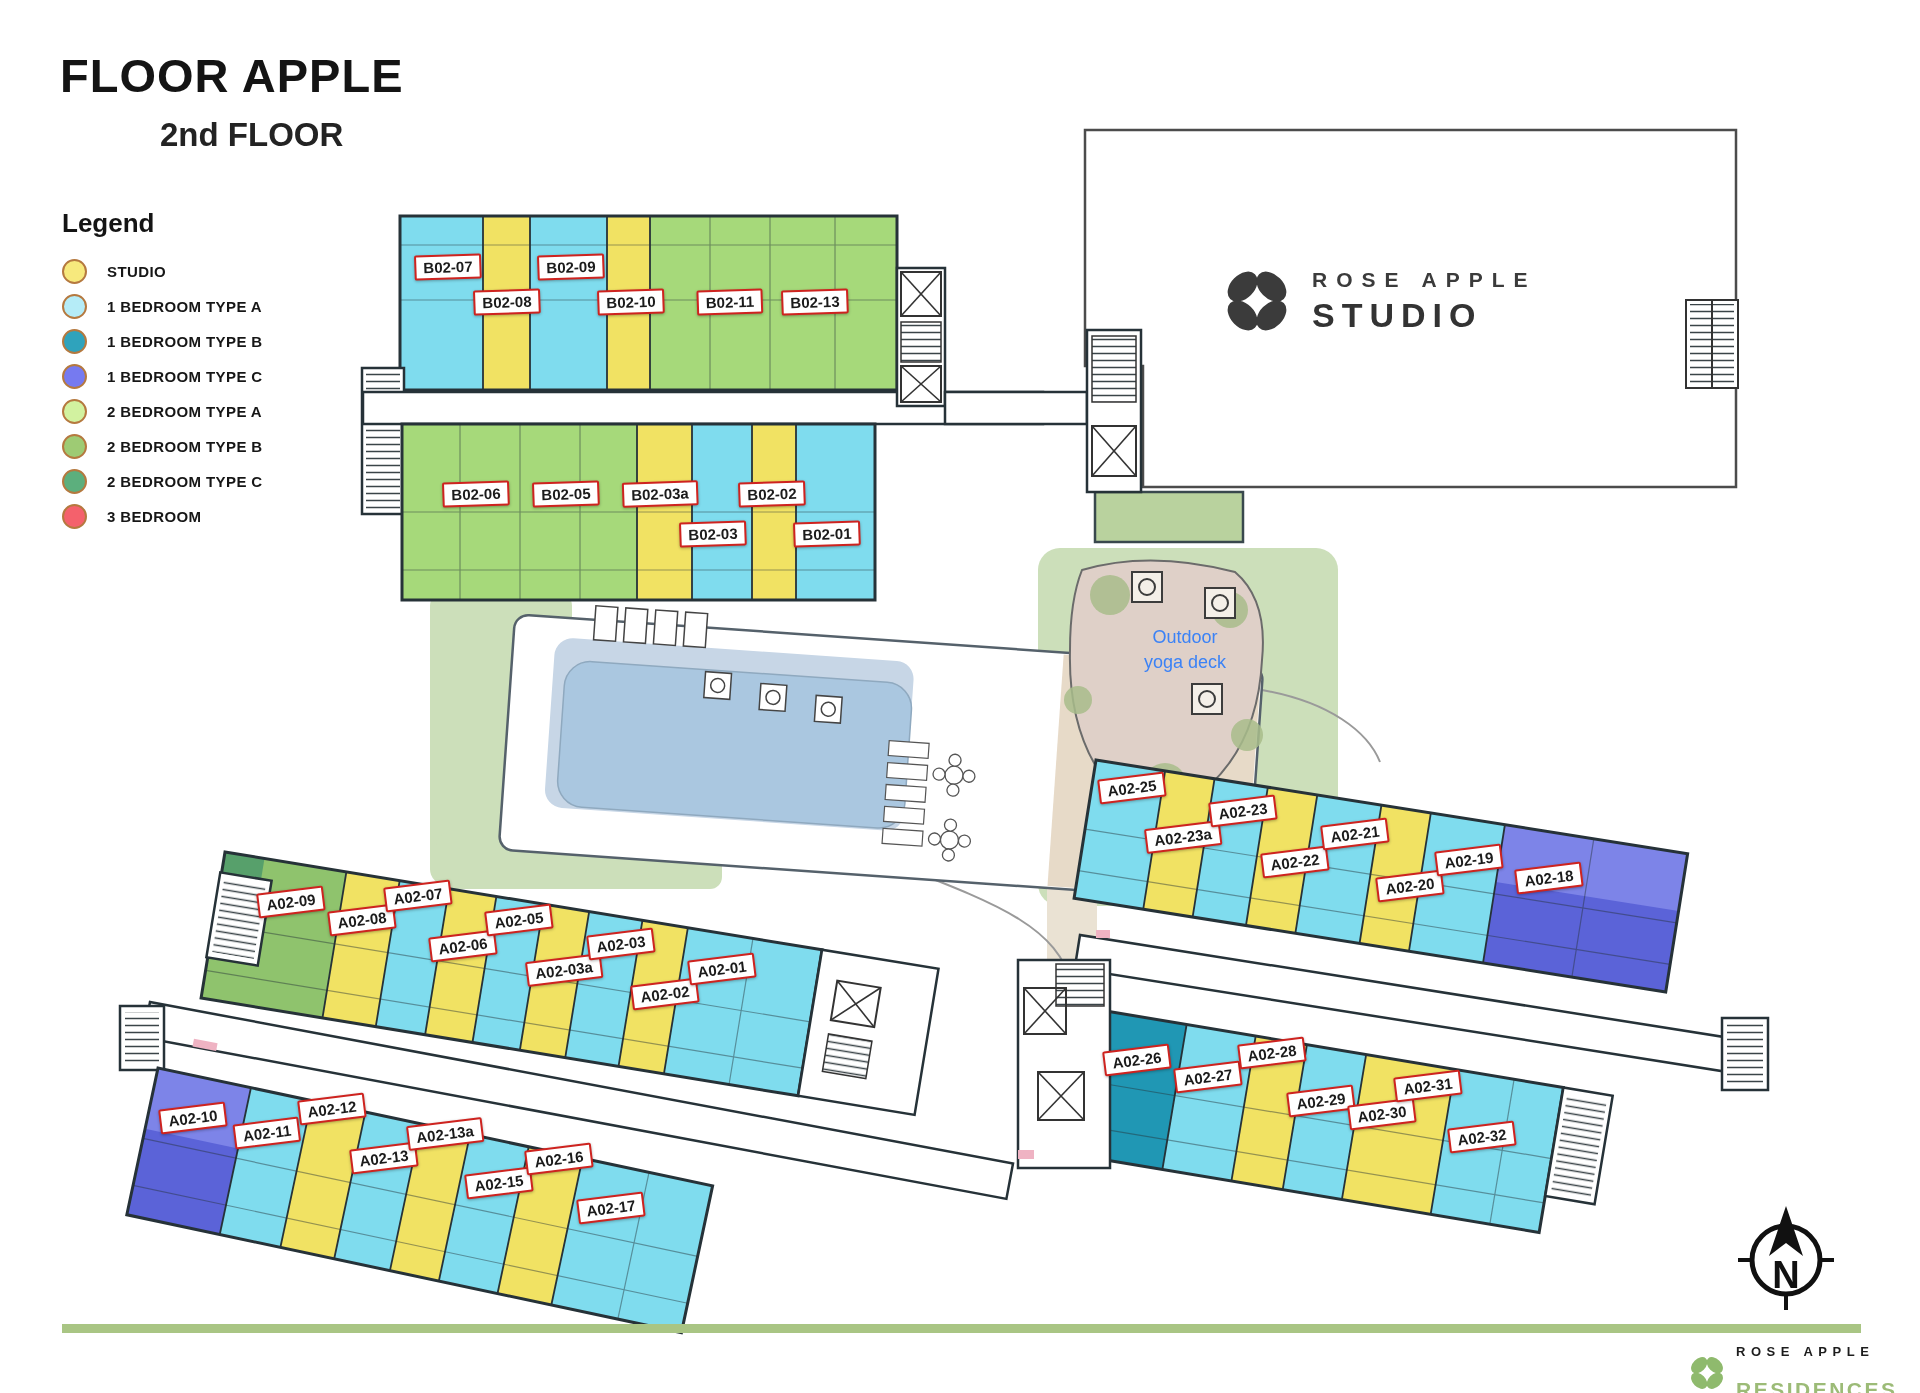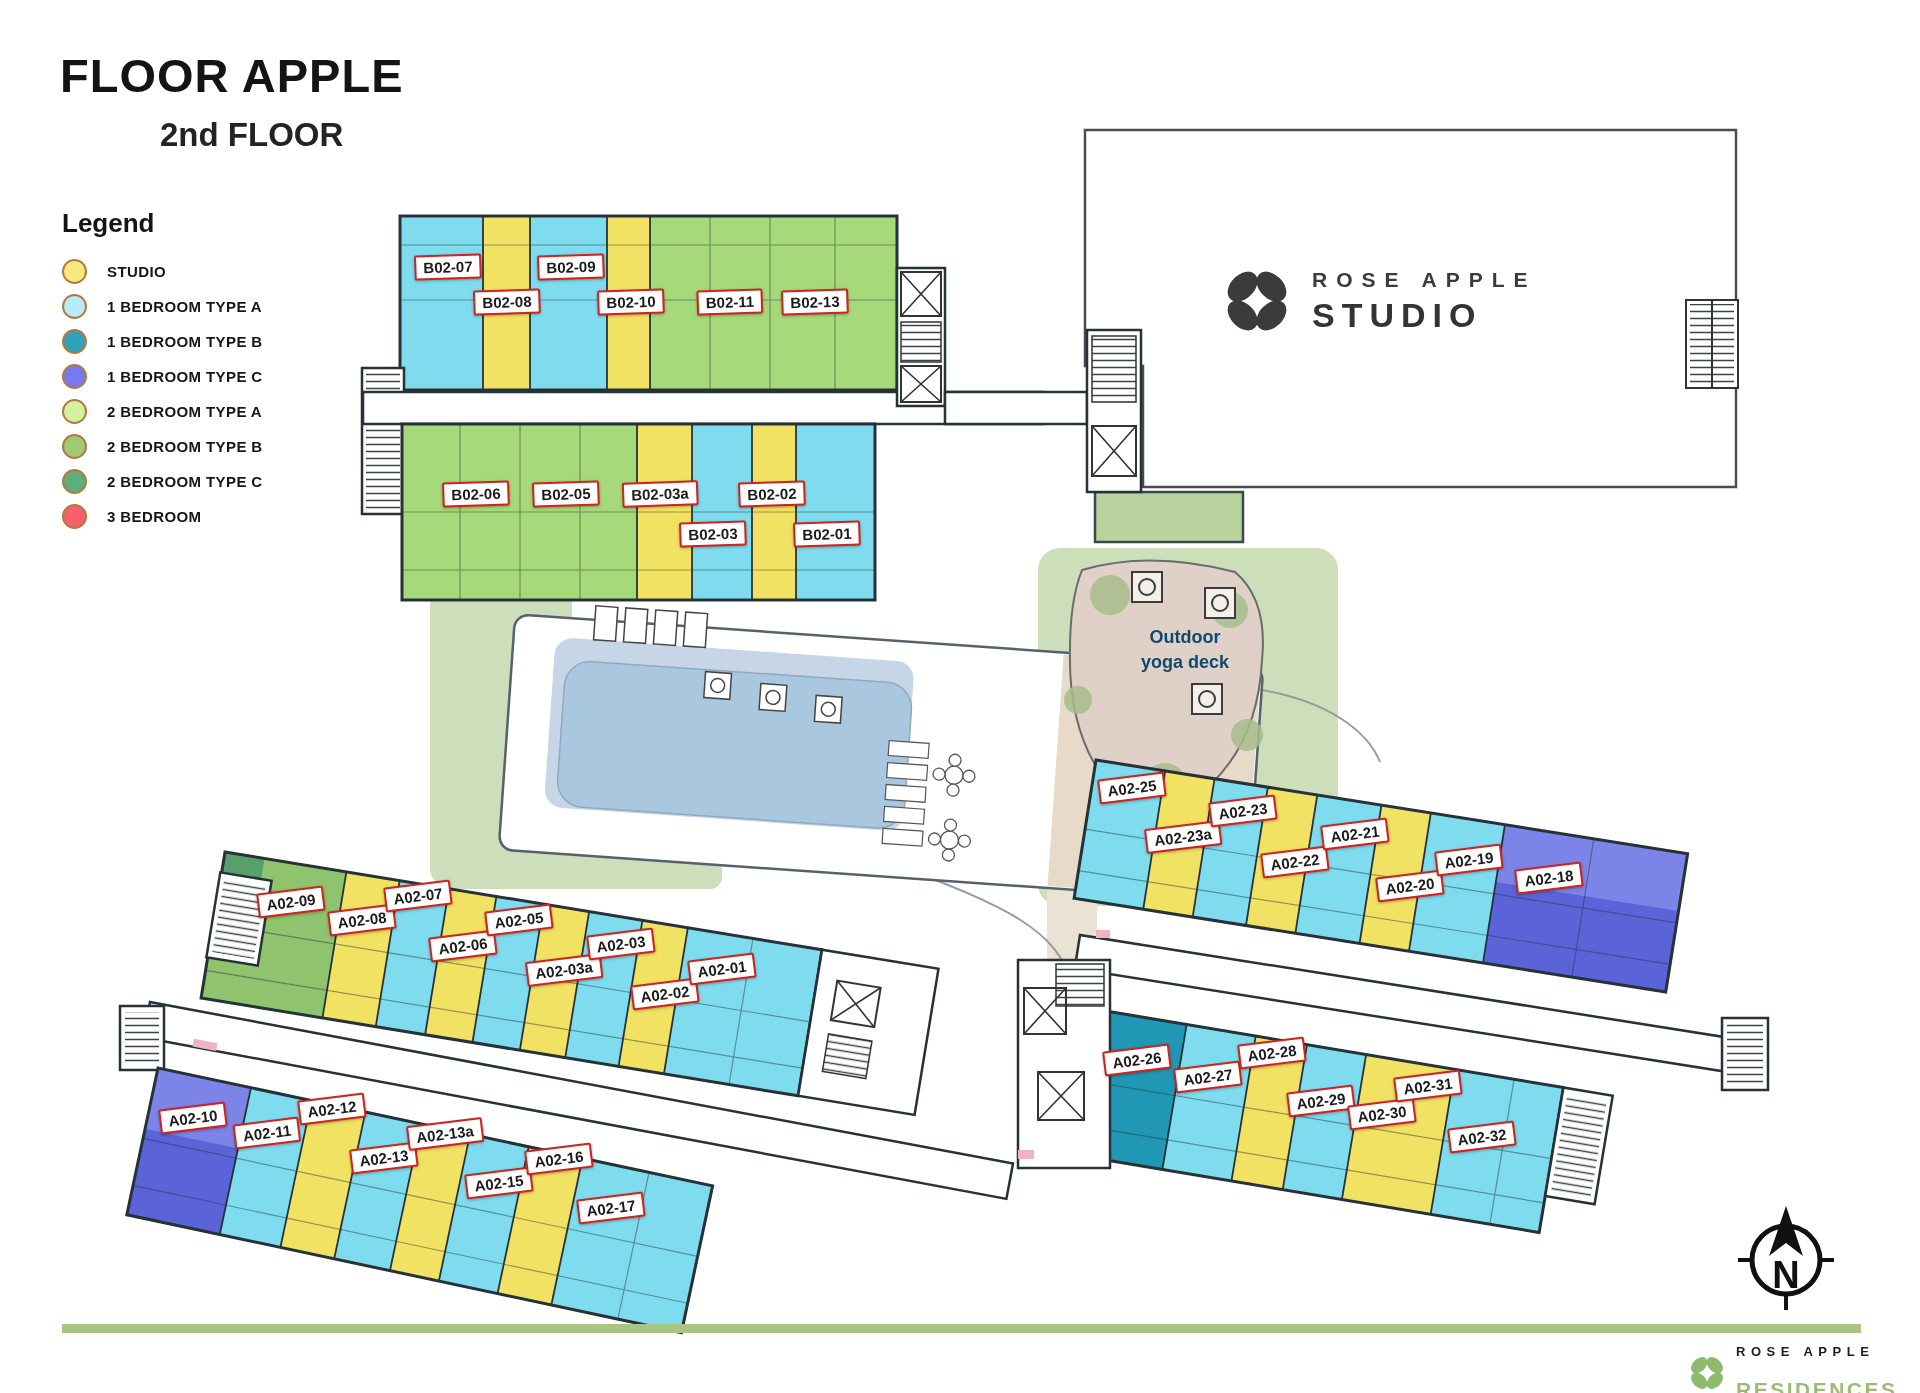--- a/index.html
+++ b/index.html
@@ -19,21 +19,21 @@
   .sw-br2a{background:var(--sw-br2a)} .sw-br2b{background:var(--sw-br2b)}
   .sw-br2c{background:var(--sw-br2c)} .sw-br3{background:var(--sw-br3)}
   
   #plan-svg{position:absolute;left:0;top:0;}
   
   .commune-logo{position:absolute;left:1222px;top:266px;display:flex;align-items:center;gap:20px;}
   .commune-text .l1{font-size:21px;font-weight:700;letter-spacing:9px;color:#3b3b3b;}
   .commune-text .l2{font-size:34px;font-weight:800;letter-spacing:7px;color:#333333;margin-top:4px;}
   
   .yoga-text{position:absolute;left:1185px;top:650px;transform:translate(-50%,-50%);
-             text-align:center;font-size:18px;font-weight:700;line-height:1.4;color:#0c4a6e;}
+             text-align:center;font-size:18px;font-weight:400;line-height:1.4;color:#3b82f6;}
   
   #label-layer{position:absolute;left:0;top:0;width:100%;height:100%;}
   .unit-label{position:absolute;background:#fff;border:2px solid #ce231f;border-radius:2px;
               padding:2px 7px;font-size:15px;font-weight:700;color:#1b1b1b;white-space:nowrap;
               box-shadow:0 1px 3px rgba(0,0,0,.3);}
   
   .compass{position:absolute;left:1726px;top:1196px;}
   .compass-n{font-size:38px;font-weight:800;}
   
   .footer-bar{position:absolute;left:62px;top:1324px;width:1799px;height:9px;background:var(--footer-bar,#a9c584);}

